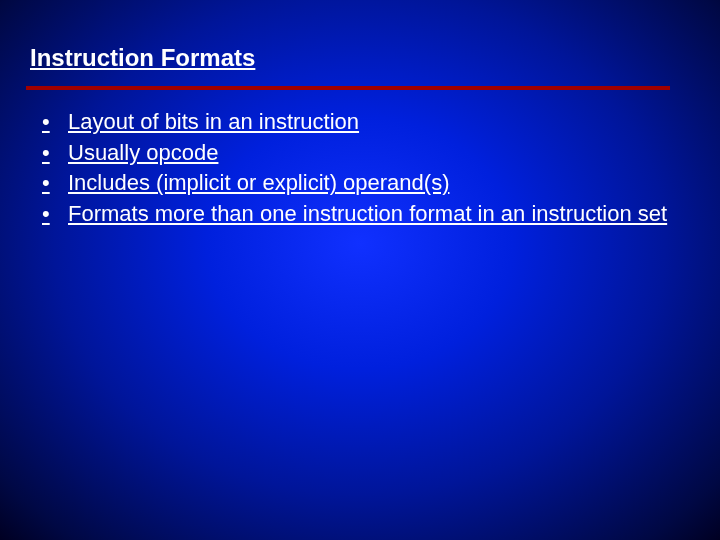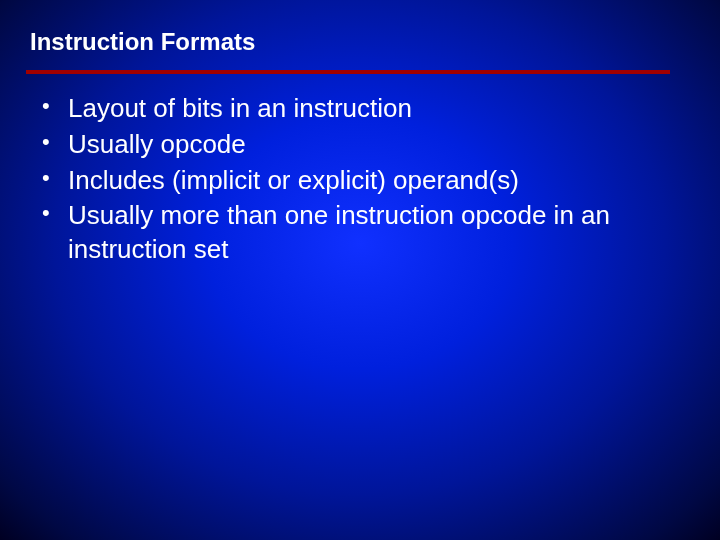--- a/index.html
+++ b/index.html
@@ -11,21 +11,22 @@
       width: 720px;
       height: 540px;
       background: radial-gradient(ellipse at 50% 45%, #1030ff 0%, #0020dd 30%, #001599 60%, #000844 90%, #000022 100%);
       font-family: Verdana, Geneva, sans-serif;
       color: #ffffff;
       overflow: hidden;
     }
     .slide {
       width: 100%;
       height: 100%;
-      padding: 28px 30px 30px 30px;
+      padding: 44px 30px 30px 30px;
+      text-decoration: underline;
     }
     .title {
       font-size: 24px;
       font-weight: bold;
       color: #ffffff;
       padding-bottom: 8px;
       margin-bottom: 6px;
     }
     .title-underline {
       height: 4px;
@@ -46,21 +47,21 @@
     .bullet-marker {
       flex: 0 0 auto;
       width: 30px;
       font-size: 22px;
       line-height: 1.3;
       text-align: left;
       padding-left: 4px;
     }
     .bullet-text {
       flex: 1 1 auto;
-      font-size: 26px;
+      font-size: 22px;
       line-height: 1.3;
       padding-right: 20px;
     }
   </style>
 </head>
 <body>
 
 <div class="slide">
   <h1 class="title">Instruction Formats</h1>
   <div class="title-underline"></div>
@@ -72,16 +73,16 @@
     <li class="bullet-item">
       <span class="bullet-marker">•</span>
       <span class="bullet-text">Usually opcode</span>
     </li>
     <li class="bullet-item">
       <span class="bullet-marker">•</span>
       <span class="bullet-text">Includes (implicit or explicit) operand(s)</span>
     </li>
     <li class="bullet-item">
       <span class="bullet-marker">•</span>
-      <span class="bullet-text">Usually more than one instruction opcode in an instruction set</span>
+      <span class="bullet-text">Formats more than one instruction format in an instruction set</span>
     </li>
   </ul>
 </div>
 
 </body></html>

